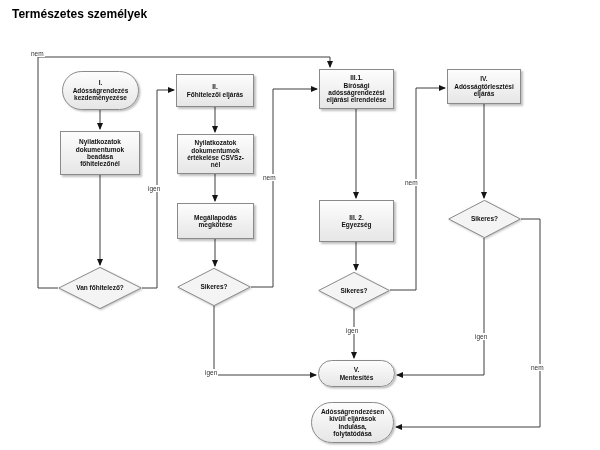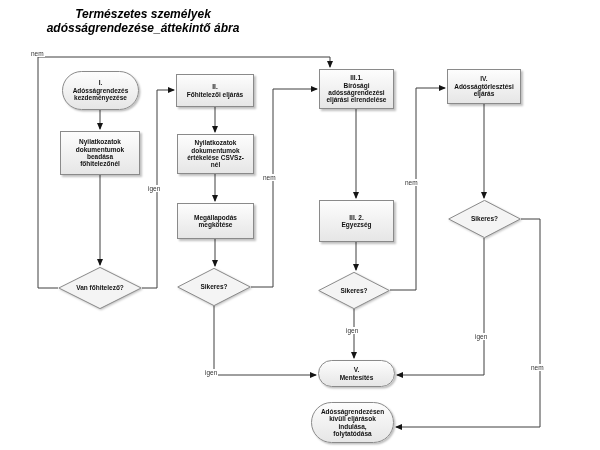--- a/index.html
+++ b/index.html
@@ -1,22 +1,22 @@
 <!DOCTYPE html>
 <html><head>
 <meta charset="utf-8">
 <style>
   html,body{margin:0;padding:0;background:#fff;}
   #stage{
     position:relative;width:600px;height:450px;background:#fff;overflow:hidden;
     font-family:"Liberation Sans",sans-serif;
   }
   .title{
-    position:absolute;left:12px;top:7px;width:262px;text-align:center;
-    font-size:12px;font-weight:bold;line-height:1.2;color:#000;font-style:italic;
+    position:absolute;left:12px;top:7px;width:262px;
+    font-size:12px;font-weight:bold;line-height:1.2;color:#000;
   }
   #edge-layer{position:absolute;left:0;top:0;width:600px;height:450px;}
   .edge{fill:none;stroke:#3f3f3f;stroke-width:1;}
   .node{
     position:absolute;box-sizing:border-box;display:flex;align-items:center;justify-content:center;
     text-align:center;
   }
   .node.rect,.node.stadium{
     border:1px solid #8a8a8a;
     background:linear-gradient(#fdfdfd,#e6e6e6);
@@ -36,21 +36,20 @@
     position:absolute;z-index:2;font-size:6.5px;color:#333;background:#fff;
     padding:0 1px;line-height:1.1;
   }
 </style>
 </head>
 <body>
 
 <div id="stage">
   <div class="title">
     <div>Természetes személyek</div>
-    <div>adósságrendezése_áttekintő ábra</div>
   </div>
 
   <svg id="edge-layer" viewBox="0 0 600 450" xmlns="http://www.w3.org/2000/svg">
     <defs>
       <marker id="arrow" markerWidth="7" markerHeight="7" refX="6" refY="3" orient="auto">
         <path d="M0,0 L7,3 L0,6 Z" fill="#141414"></path>
       </marker>
     </defs>
   <polyline points="100,110 100,129" class="edge" marker-end="url(#arrow)"></polyline>
       <polyline points="100,175 100,265" class="edge" marker-end="url(#arrow)"></polyline>

